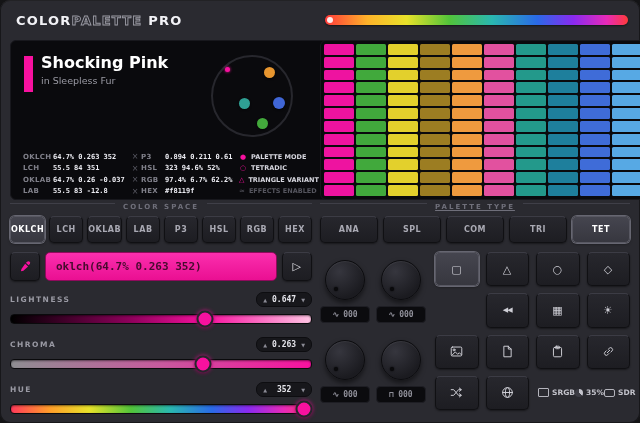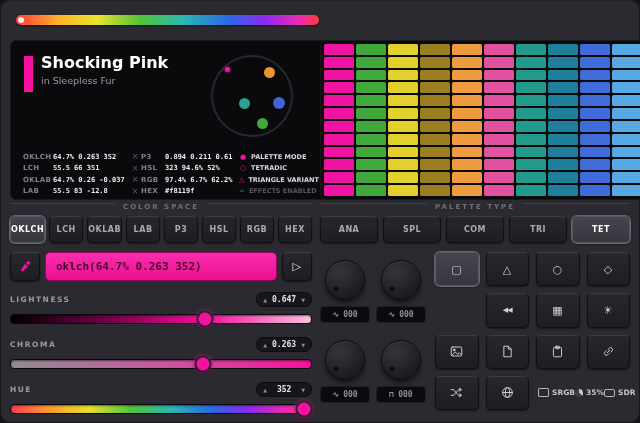--- a/index.html
+++ b/index.html
@@ -51,21 +51,21 @@
 
   .palette-grid{position:absolute;left:3px;top:3px;right:3px;bottom:3px;display:grid;
     grid-template-columns:repeat(10,1fr);grid-template-rows:repeat(12,1fr);gap:2px;}
   .cell{border-radius:1.5px;cursor:pointer;}
 
   
   .section-label{position:absolute;height:10px;display:flex;align-items:flex-start;gap:8px;
     color:#6f6f7a;font-size:7px;font-weight:700;letter-spacing:2px;}
   .section-label::before,.section-label::after{content:"";flex:1;border-top:1px solid #3f3f48;}
   .sl-left{left:10px;top:203px;width:302px;}
-  .sl-right{left:320px;top:203px;width:310px;}
+  .sl-right{left:320px;top:203px;width:310px;text-decoration:underline;}
 
   
   .btn{background:linear-gradient(180deg,#27272d,#1d1d22);border:1px solid #101013;border-top-color:#3c3c45;
     border-radius:5px;color:#a9a9b3;font-size:8px;font-weight:700;letter-spacing:.5px;
     display:flex;align-items:center;justify-content:center;box-shadow:0 1px 2px rgba(0,0,0,.45);
     cursor:pointer;font-family:inherit;padding:0;}
   .btn.active{background:linear-gradient(180deg,#45454f,#37373f);color:#fff;border-color:#585862;
     box-shadow:0 0 0 1px #666671,0 1px 3px rgba(0,0,0,.5);}
   .cs-row{position:absolute;left:10px;top:216px;width:302px;height:27px;display:flex;gap:4px;}
   .pt-row{position:absolute;left:320px;top:216px;width:310px;height:27px;display:flex;gap:5px;}
@@ -115,20 +115,23 @@
   .fs-monitor{width:9px;height:7px;border:1px solid #b4b4bc;border-radius:1px;display:inline-block;}
   .fs-gamut{width:8px;height:8px;border-radius:50%;background:conic-gradient(#c4c4cc 0 126deg,#3c3c44 0);display:inline-block;}
   .fs-range{width:9px;height:6px;border:1px solid #b4b4bc;border-radius:2px;display:inline-block;}
 </style>
 </head>
 <body>
 
 <div class="app">
 
   <div class="header">
+    <div class="logo">
+      <span class="logo-solid">COLOR</span><span class="logo-outline">PALETTE</span><span class="logo-solid logo-pro">PRO</span>
+    </div>
     <div class="spectrum-bar"></div>
   </div>
 
   <section class="panel left-panel">
     <div class="accent-bar"></div>
     <div class="color-title">
       <h1>Shocking Pink</h1>
       <div class="subtitle">in Sleepless Fur</div>
     </div>
     <div class="wheel">
@@ -142,21 +145,21 @@
     <div class="values">
       <div class="vrow">
         <span class="vl">OKLCH</span>
         <span class="vv">64.7% 0.263 352</span>
         <span class="vx">×</span>
         <span class="vl">P3</span>
         <span class="vv">0.894 0.211 0.61</span>
       </div>
       <div class="vrow">
         <span class="vl">LCH</span>
-        <span class="vv">55.5 66 351</span>
+        <span class="vv">55.5 84 351</span>
         <span class="vx">×</span>
         <span class="vl">HSL</span>
         <span class="vv">323 94.6% 52%</span>
       </div>
       <div class="vrow">
         <span class="vl">OKLAB</span>
         <span class="vv">64.7% 0.26 -0.037</span>
         <span class="vx">×</span>
         <span class="vl">RGB</span>
         <span class="vv">97.4% 6.7% 62.2%</span>

